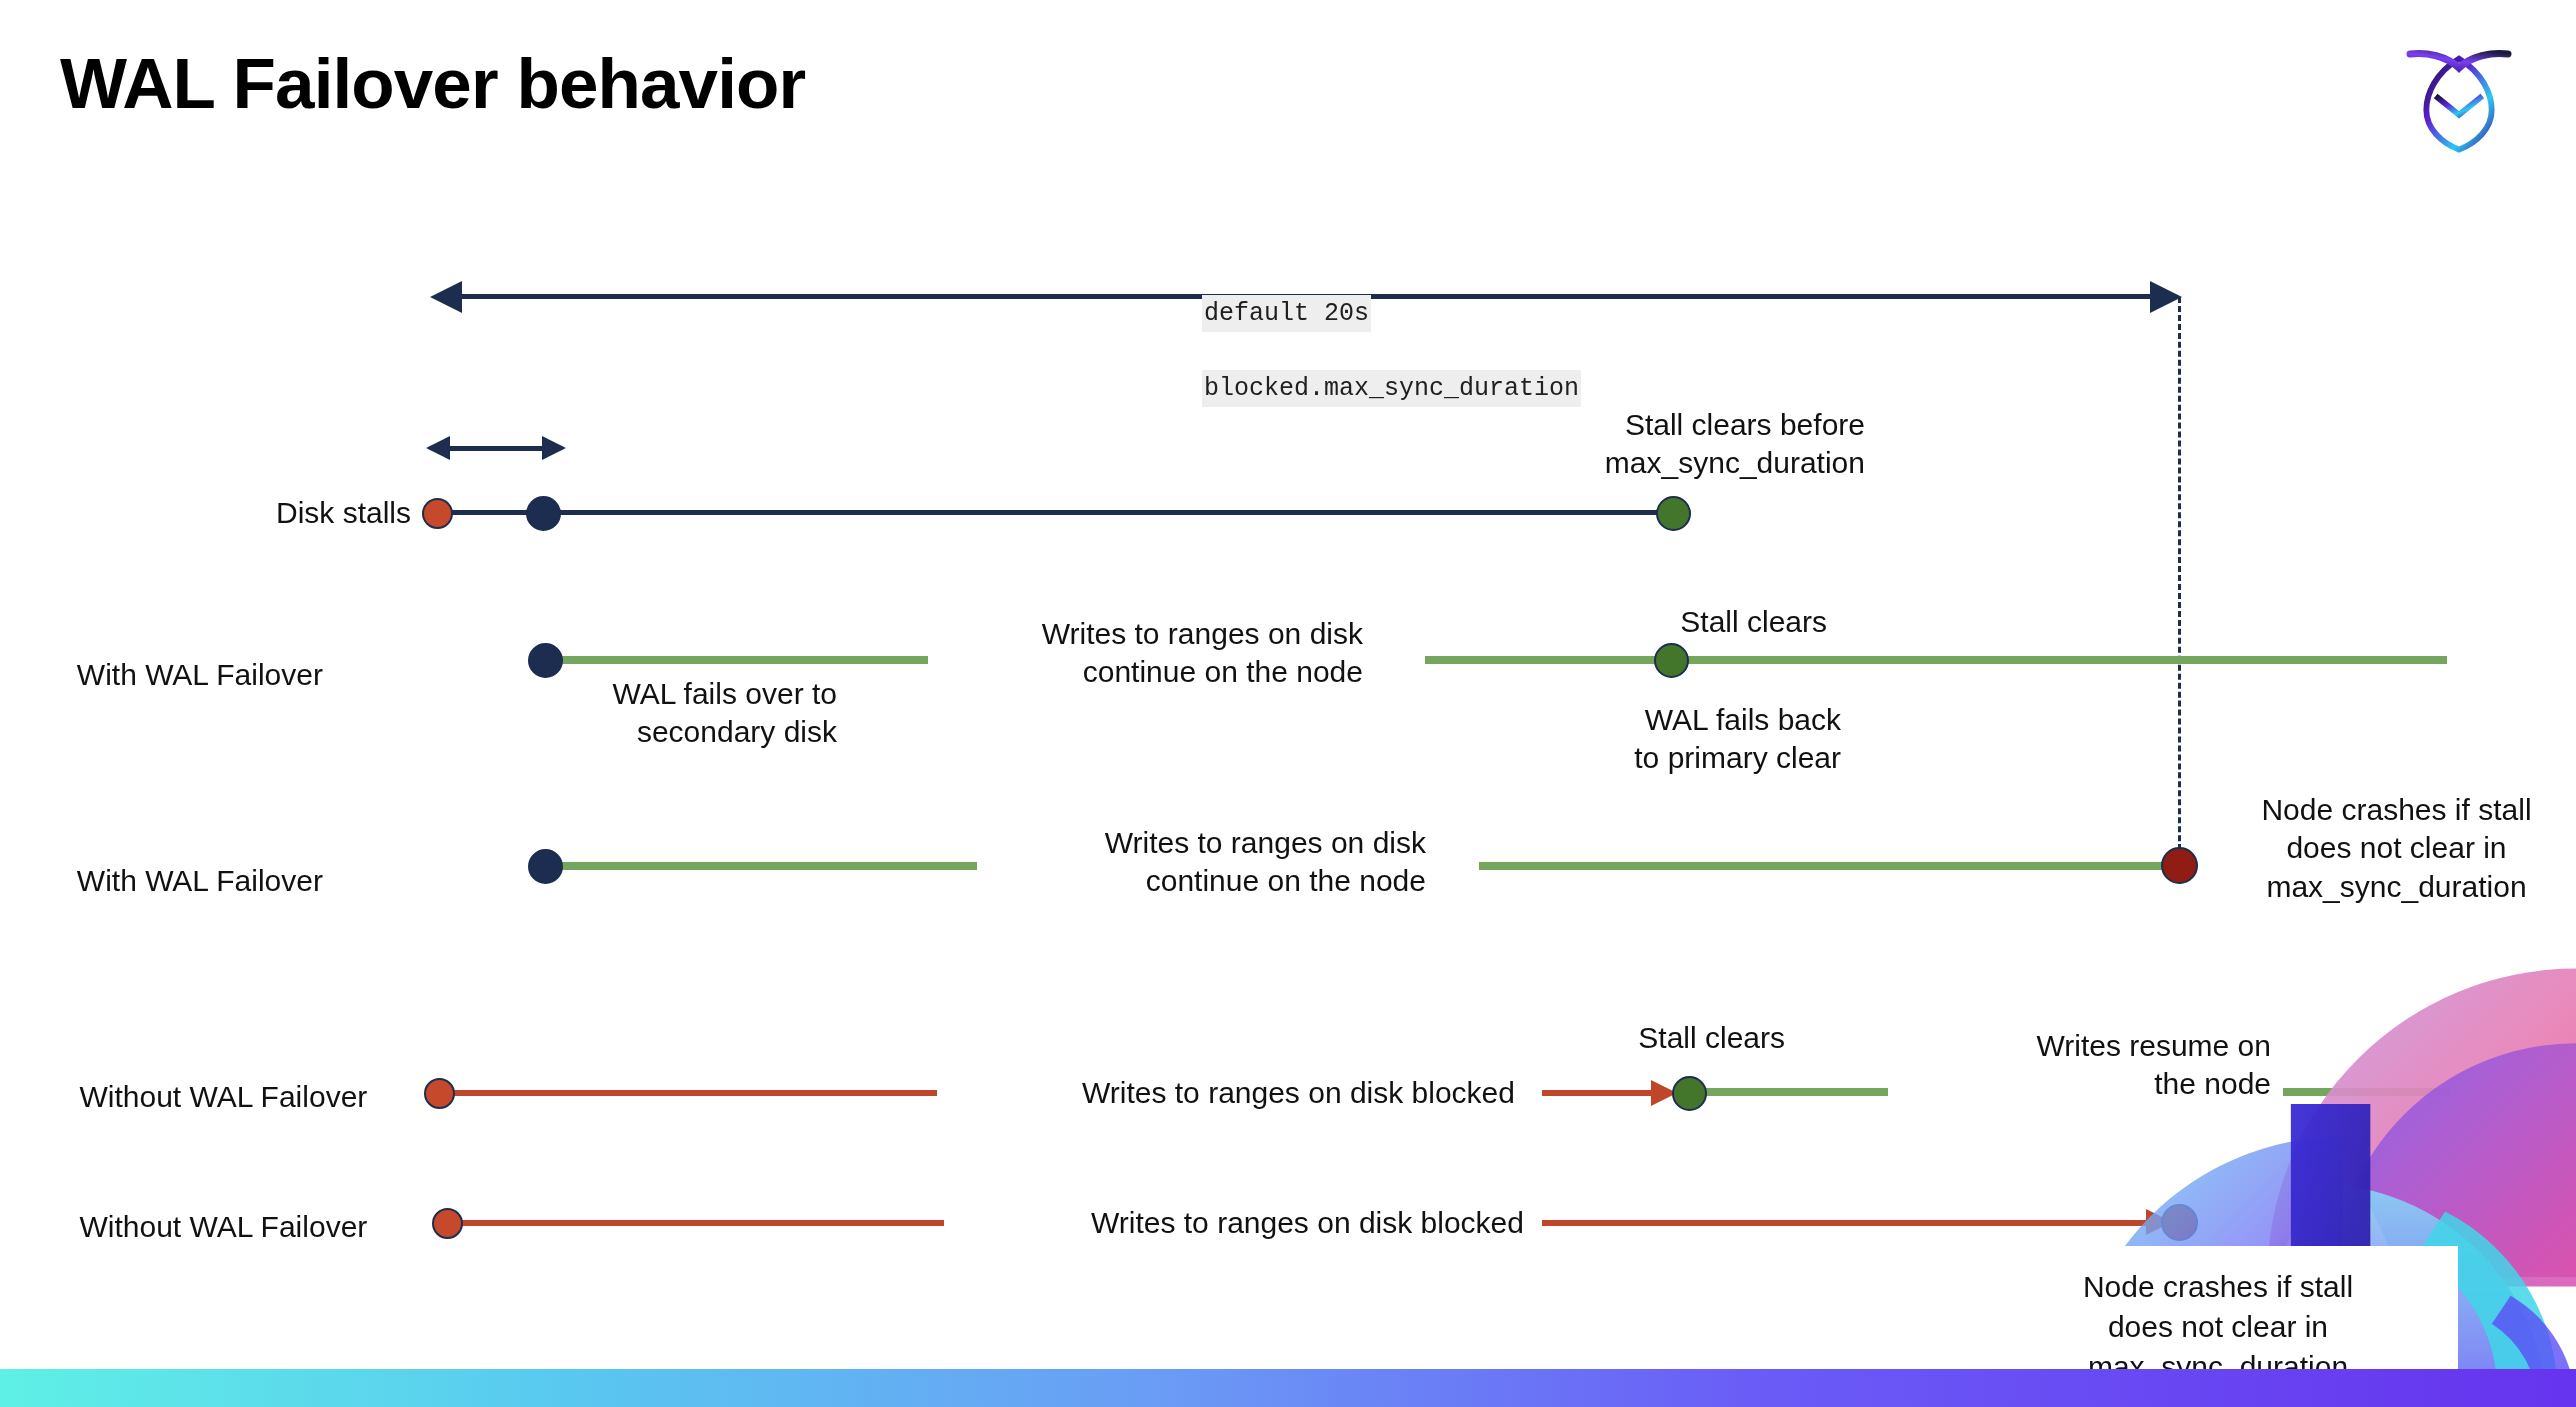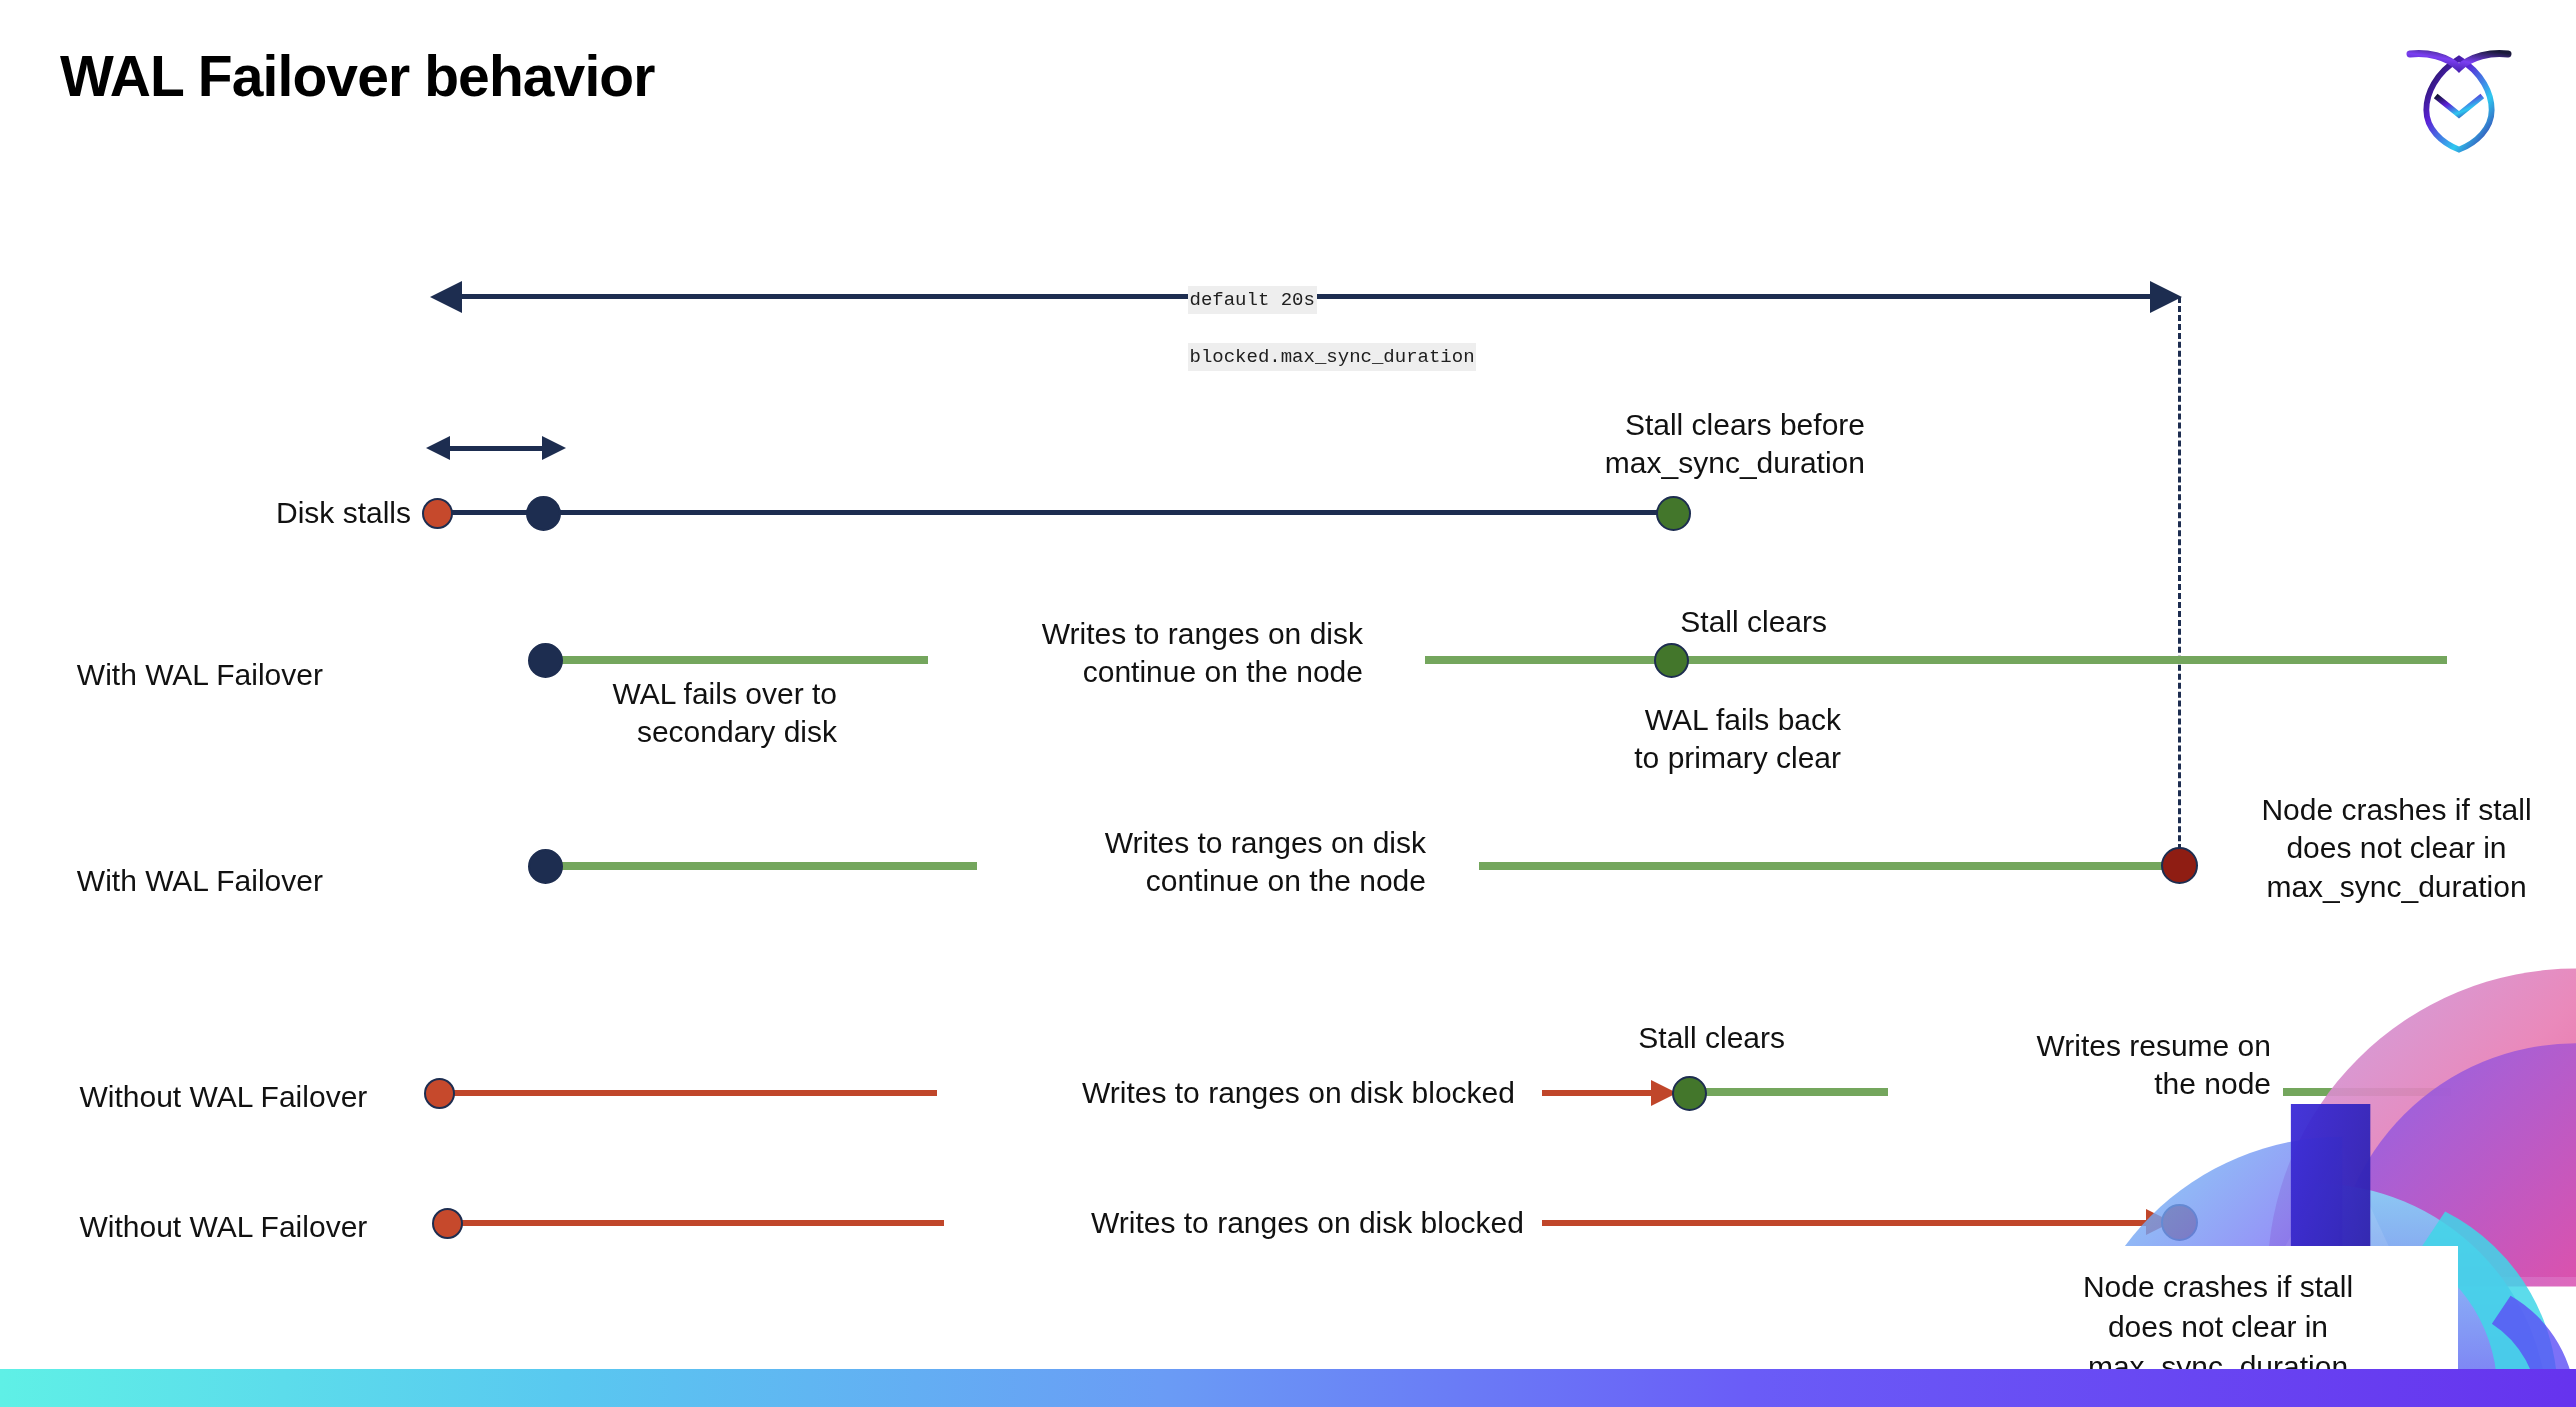--- a/index.html
+++ b/index.html
@@ -2,35 +2,35 @@
 <html style="font-size:15px"><head>
 <meta charset="utf-8">
 <style>
   html,body{margin:0;padding:0;background:#fff;}
   body{width:2576px;height:1408px;position:relative;overflow:hidden;
        font-family:"Liberation Sans","DejaVu Sans",sans-serif;color:#000;}
 
   .slide{position:absolute;inset:0;background:#fff;}
 
   
-  .title{position:absolute;left:60px;top:47px;font-size:57px;font-weight:bold;
+  .title{position:absolute;left:60px;top:47px;font-size:71px;font-weight:bold;
          letter-spacing:-0.9px;line-height:1.05;color:#000;white-space:nowrap;}
 
   
   .logo{position:absolute;left:2389px;top:26px;width:140px;height:140px;}
 
   
   .txt{position:absolute;font-size:30px;line-height:1.28;color:#111;white-space:pre-line;}
   .txt.c{text-align:right;}
   .txt.l{text-align:center;}
   .txt.r{text-align:right;}
 
   
   .code{position:absolute;font-family:"Liberation Mono","DejaVu Sans Mono",monospace;
-        font-size:19px;line-height:1.5;color:#202020;white-space:pre;}
+        font-size:25px;line-height:1.5;color:#202020;white-space:pre;}
   .code span{background:#eeeeee;display:inline-block;padding:0 1.9px;}
 
   
   .seg{position:absolute;}
   .navy-line{background:#1d2d50;}
   .green-line{background:#74a65d;}
   .red-line{background:#c0462a;}
 
   
   .vdash{position:absolute;width:0;border-left:3.7px dashed #1d2d50;}

